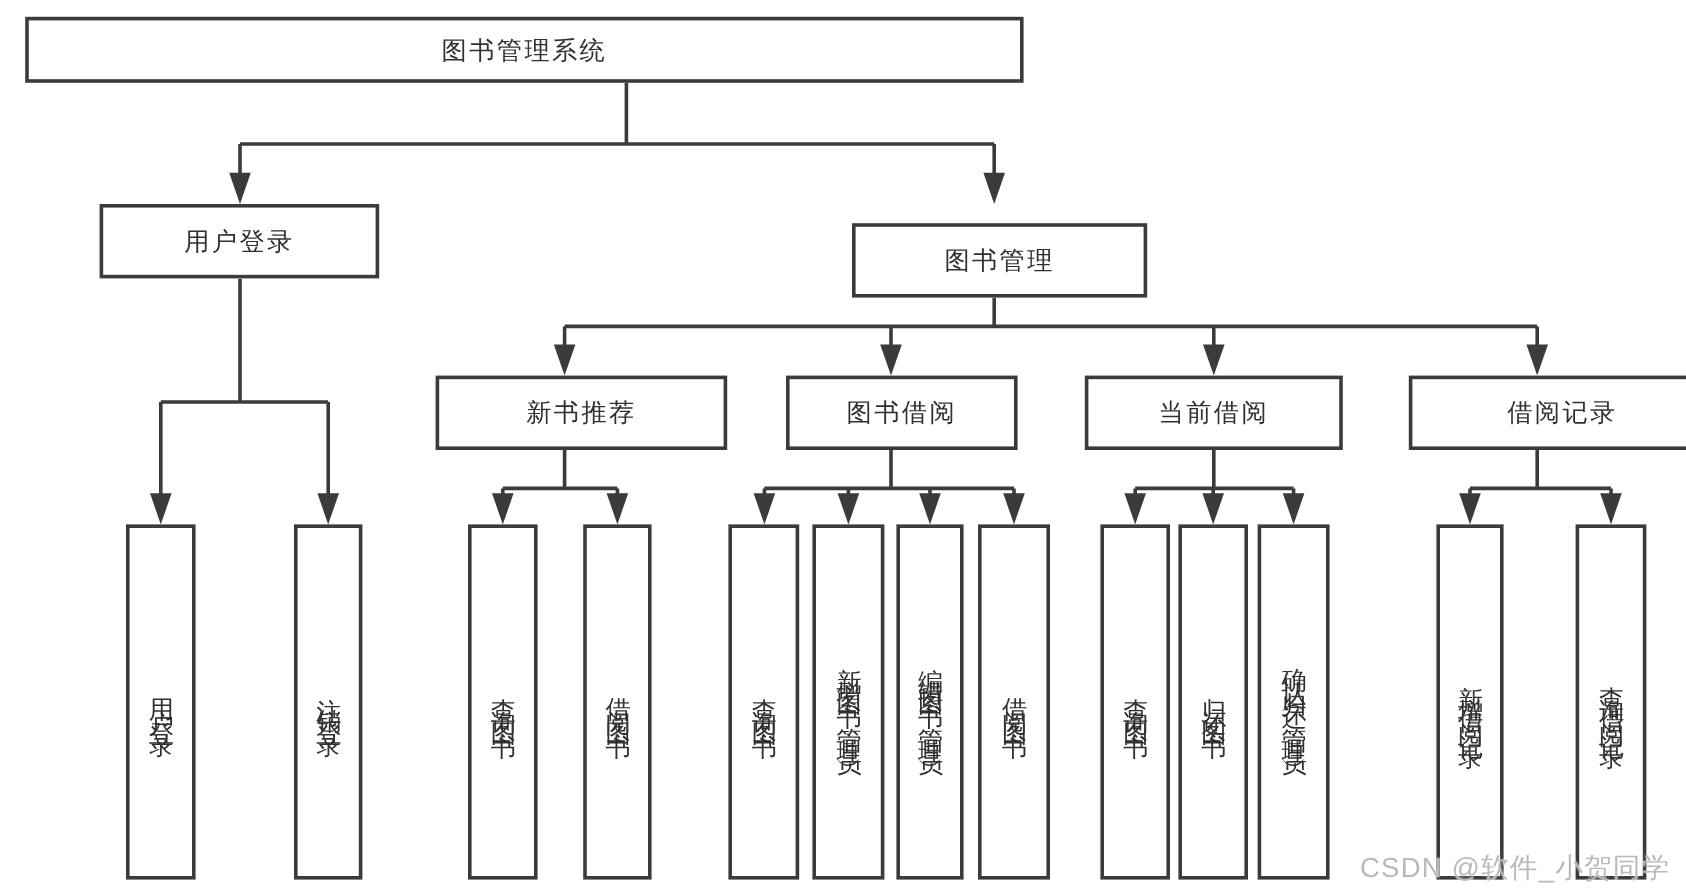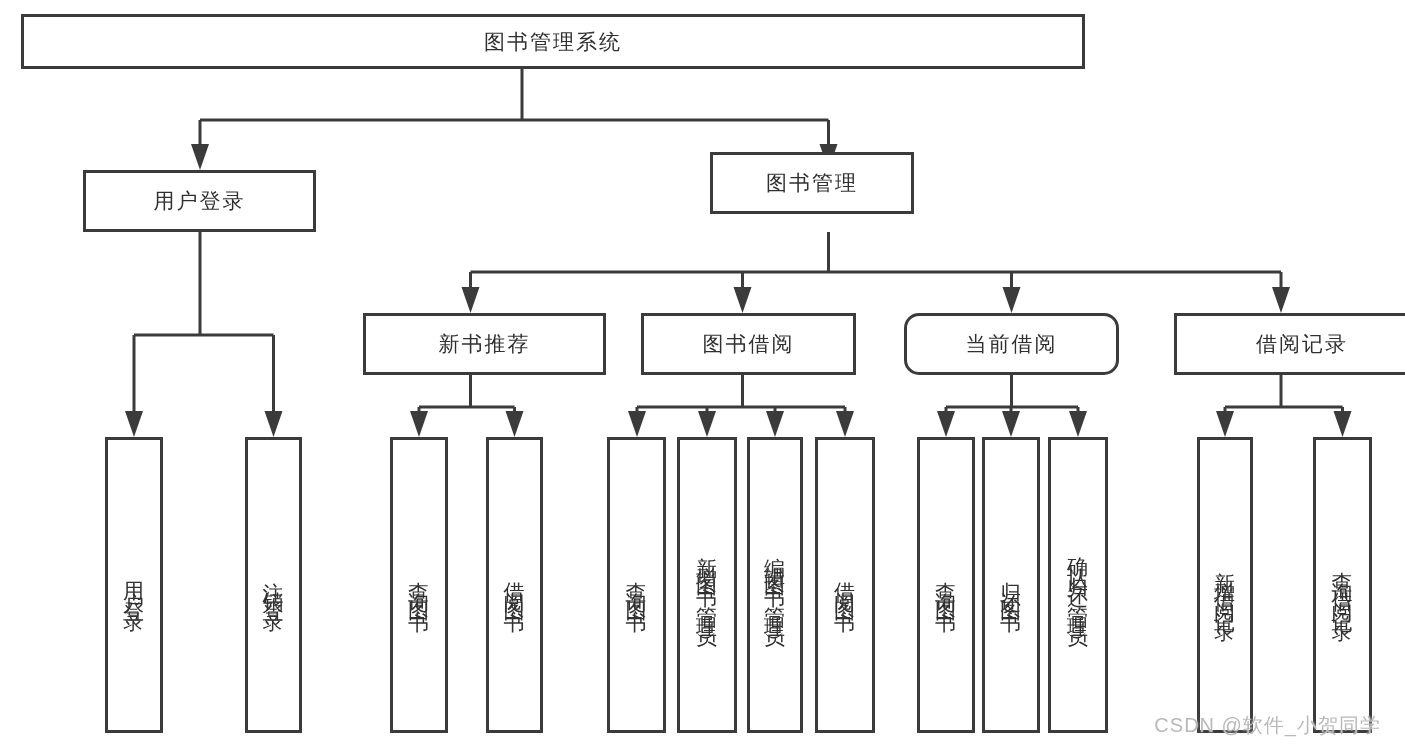--- a/index.html
+++ b/index.html
@@ -19,22 +19,22 @@
     display:flex;align-items:center;justify-content:center;
     color:var(--text,#303030);
   }
   .hbox{font-size:21px;letter-spacing:2px;}
   .vbox span{
     writing-mode:vertical-rl;text-orientation:mixed;
     font-size:21px;letter-spacing:10px;line-height:1;
     color:var(--text,#303030);
   }
   #watermark{
-    position:absolute;right:24px;bottom:8px;z-index:5;
-    font-size:20px;color:var(--watermark,#b9b9b9);
+    position:absolute;right:13px;bottom:8px;z-index:5;
+    font-size:23px;color:var(--watermark,#b9b9b9);
     letter-spacing:1px;white-space:nowrap;
     text-shadow:0 0 2px #ffffff;
   }
 </style>
 </head>
 <body>
 
 <div id="stage">
 
   <svg id="wires" width="1405" height="747" viewBox="0 0 1405 747">
@@ -62,28 +62,28 @@
     <use href="#ah" x="707" y="437" class="ah"></use>
     <use href="#ah" x="775" y="437" class="ah"></use>
     <use href="#ah" x="845" y="437" class="ah"></use>
     <use href="#ah" x="946" y="437" class="ah"></use>
     <use href="#ah" x="1011" y="437" class="ah"></use>
     <use href="#ah" x="1078" y="437" class="ah"></use>
     <use href="#ah" x="1225" y="437" class="ah"></use>
     <use href="#ah" x="1342.5" y="437" class="ah"></use>
   </svg>
 
-  <div class="hbox" style="left:21px;top:14px;width:1064px;height:55px;">图书管理系统</div>
+  <div class="hbox" style="left:21px;top:14px;width:832px;height:55px;">图书管理系统</div>
 
   <div class="hbox" style="left:83px;top:170px;width:233px;height:62px;">用户登录</div>
-  <div class="hbox" style="left:710px;top:152px;width:204px;height:62px;">图书管理</div>
+  <div class="hbox" style="left:710px;top:186px;width:246px;height:62px;">图书管理</div>
 
   <div class="hbox" style="left:363px;top:313px;width:243px;height:62px;">新书推荐</div>
-  <div class="hbox" style="left:641px;top:313px;width:215px;height:62px;">图书借阅</div>
-  <div class="hbox" style="left:904px;top:313px;width:215px;height:62px;border-radius:15px;">当前借阅</div>
+  <div class="hbox" style="left:655px;top:313px;width:193px;height:62px;">图书借阅</div>
+  <div class="hbox" style="left:904px;top:313px;width:215px;height:62px;">当前借阅</div>
   <div class="hbox" style="left:1174px;top:313px;width:256px;height:62px;">借阅记录</div>
 
   <div class="vbox" style="left:105px;top:437px;width:58px;height:296px;">
     <span>用户登录</span>
   </div>
   <div class="vbox" style="left:245px;top:437px;width:57px;height:296px;">
     <span>注销登录</span>
   </div>
 
   <div class="vbox" style="left:390px;top:437px;width:58px;height:296px;">

